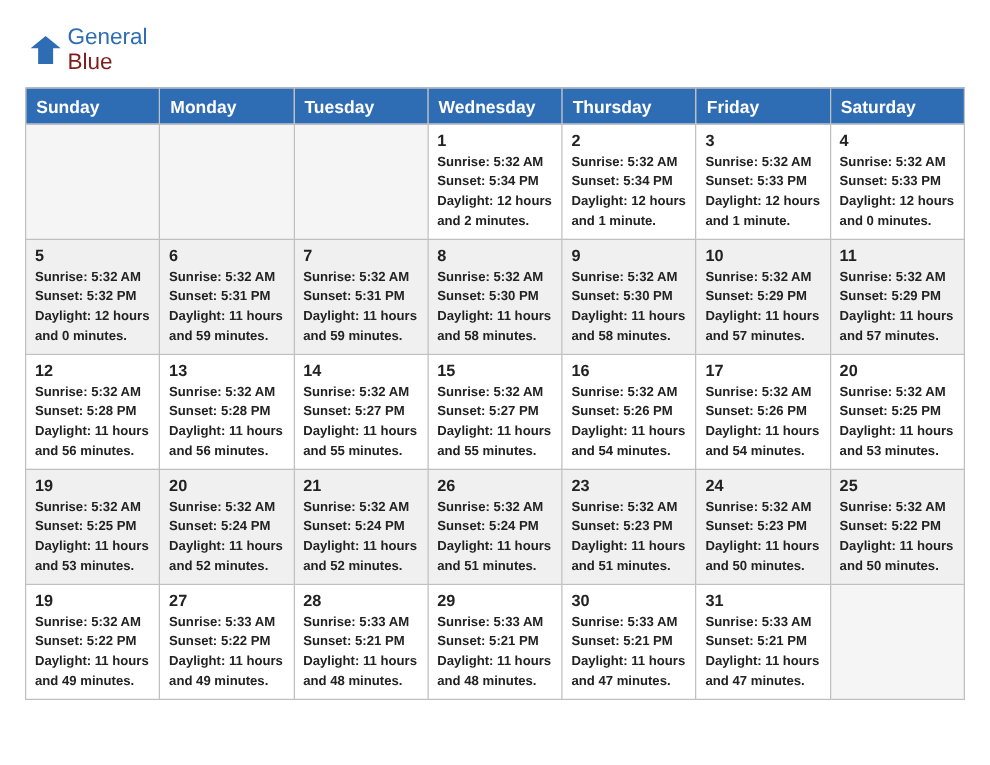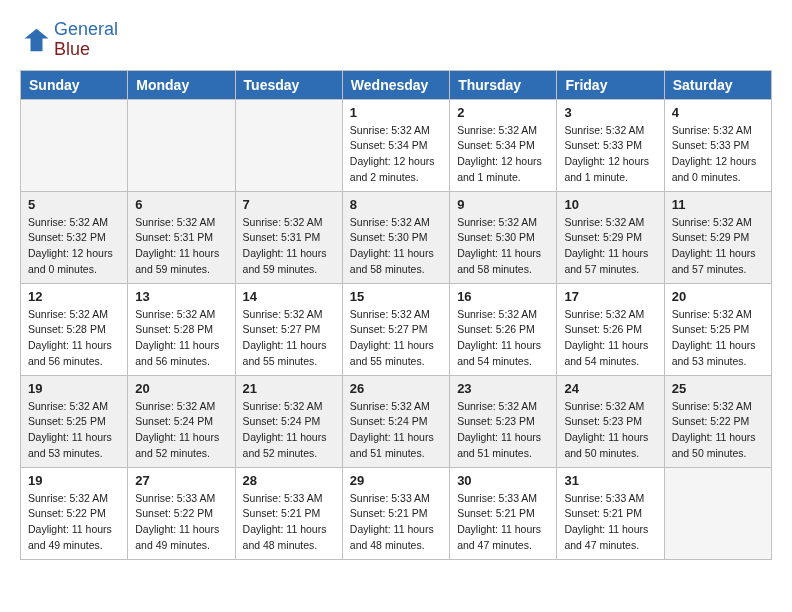--- a/index.html
+++ b/index.html
@@ -74,20 +74,21 @@
     .day-number {
       font-size: 13px;
       font-weight: bold;
       margin-bottom: 3px;
       display: block;
     }
     .day-info {
       font-size: 10.5px;
       line-height: 1.5;
       color: #222;
+      font-weight: bold;
     }
     .row-shaded td {
       background: #f0f0f0;
     }
   </style>
 </head>
 <body>
 
 <div class="header">
   <div class="logo">

